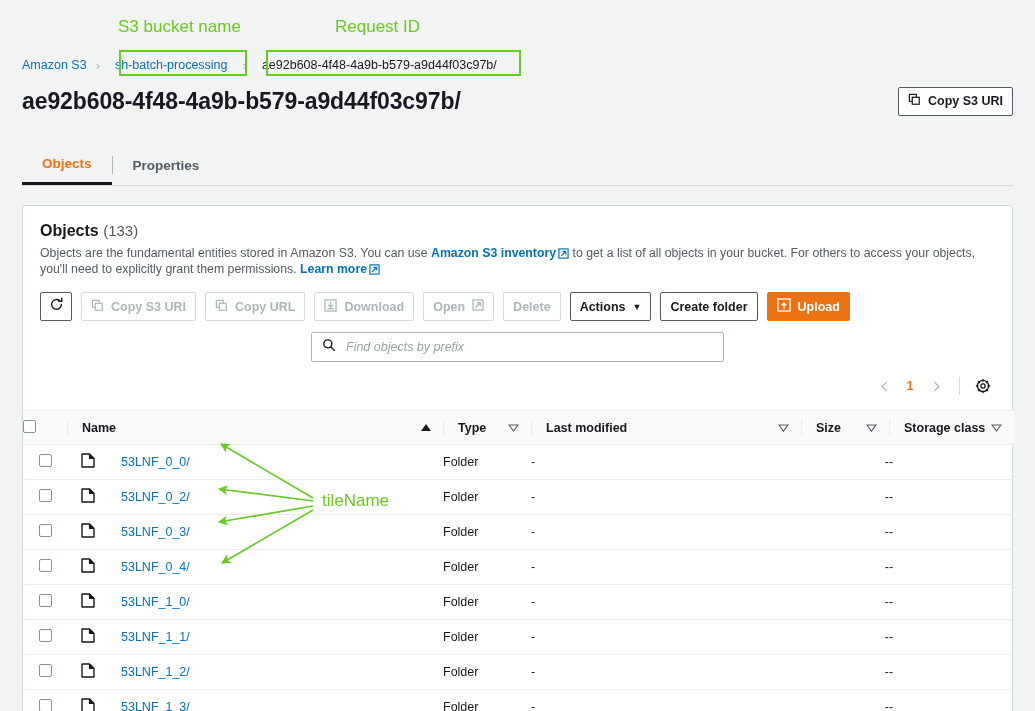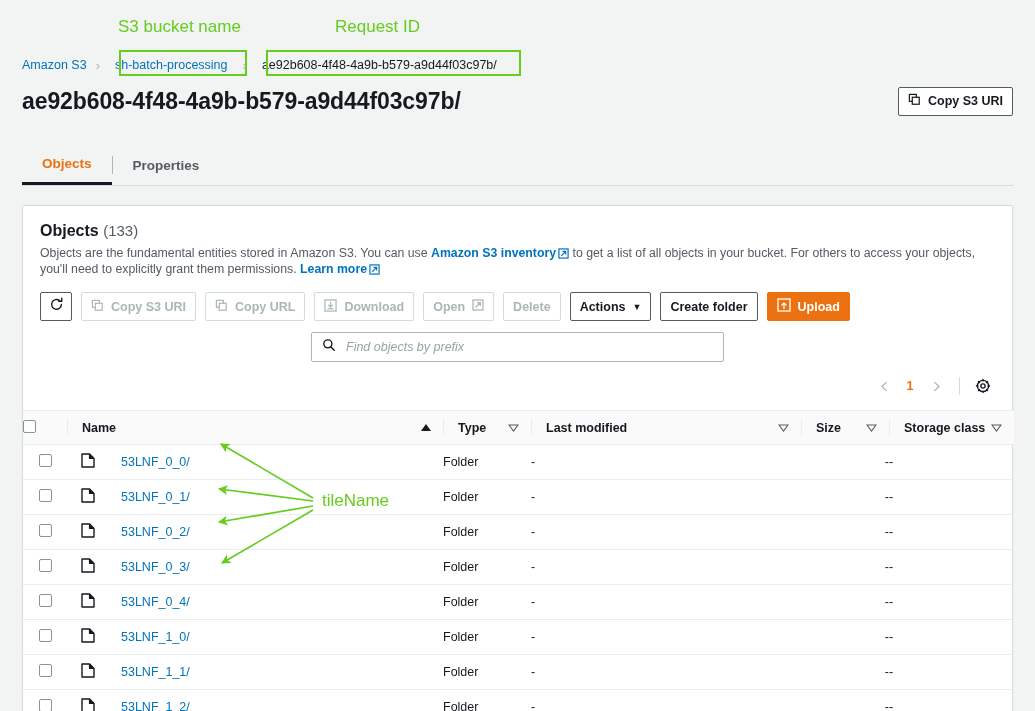--- a/index.html
+++ b/index.html
@@ -563,36 +563,20 @@
     <tbody id="objects-tbody">
         <tr>
           <td class="col-check check-cell"><span class="cb"></span></td>
           <td class="col-name">
             <div class="name-cell">
               <span><svg width="14" height="15" viewBox="0 0 14 15" fill="none" stroke="#16191f" stroke-width="1.4">
                   <path d="M1 1 H8.6 L13 5.4 V14 H1 Z" stroke-linejoin="round"></path>
                   <path d="M8.6 1 V5.4 H13" stroke-linejoin="round" fill="#16191f"></path>
                 </svg></span>
               <a class="name-link" href="#">53LNF_0_0/</a>
-            </div>
-          </td>
-          <td class="col-type cell-pad">Folder</td>
-          <td class="col-mod cell-pad">-</td>
-          <td class="col-size num-right">-</td>
-          <td class="col-class cell-pad">-</td>
-        </tr>
-        <tr>
-          <td class="col-check check-cell"><span class="cb"></span></td>
-          <td class="col-name">
-            <div class="name-cell">
-              <span><svg width="14" height="15" viewBox="0 0 14 15" fill="none" stroke="#16191f" stroke-width="1.4">
-                  <path d="M1 1 H8.6 L13 5.4 V14 H1 Z" stroke-linejoin="round"></path>
-                  <path d="M8.6 1 V5.4 H13" stroke-linejoin="round" fill="#16191f"></path>
-                </svg></span>
-              <a class="name-link" href="#">53LNF_0_1/</a>
             </div>
           </td>
           <td class="col-type cell-pad">Folder</td>
           <td class="col-mod cell-pad">-</td>
           <td class="col-size num-right">-</td>
           <td class="col-class cell-pad">-</td>
         </tr>
         <tr>
           <td class="col-check check-cell"><span class="cb"></span></td>
           <td class="col-name">

